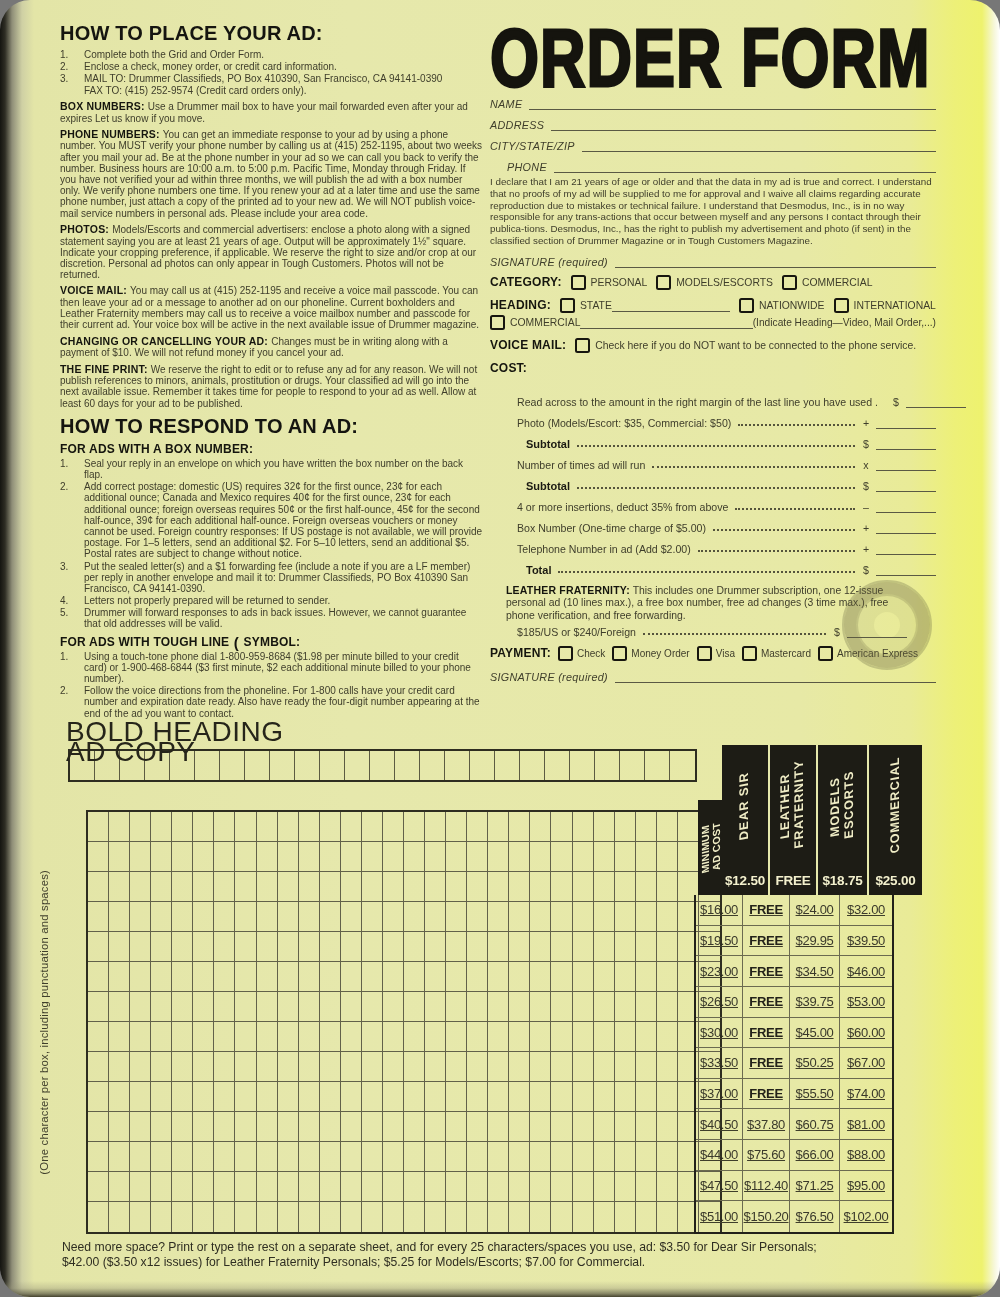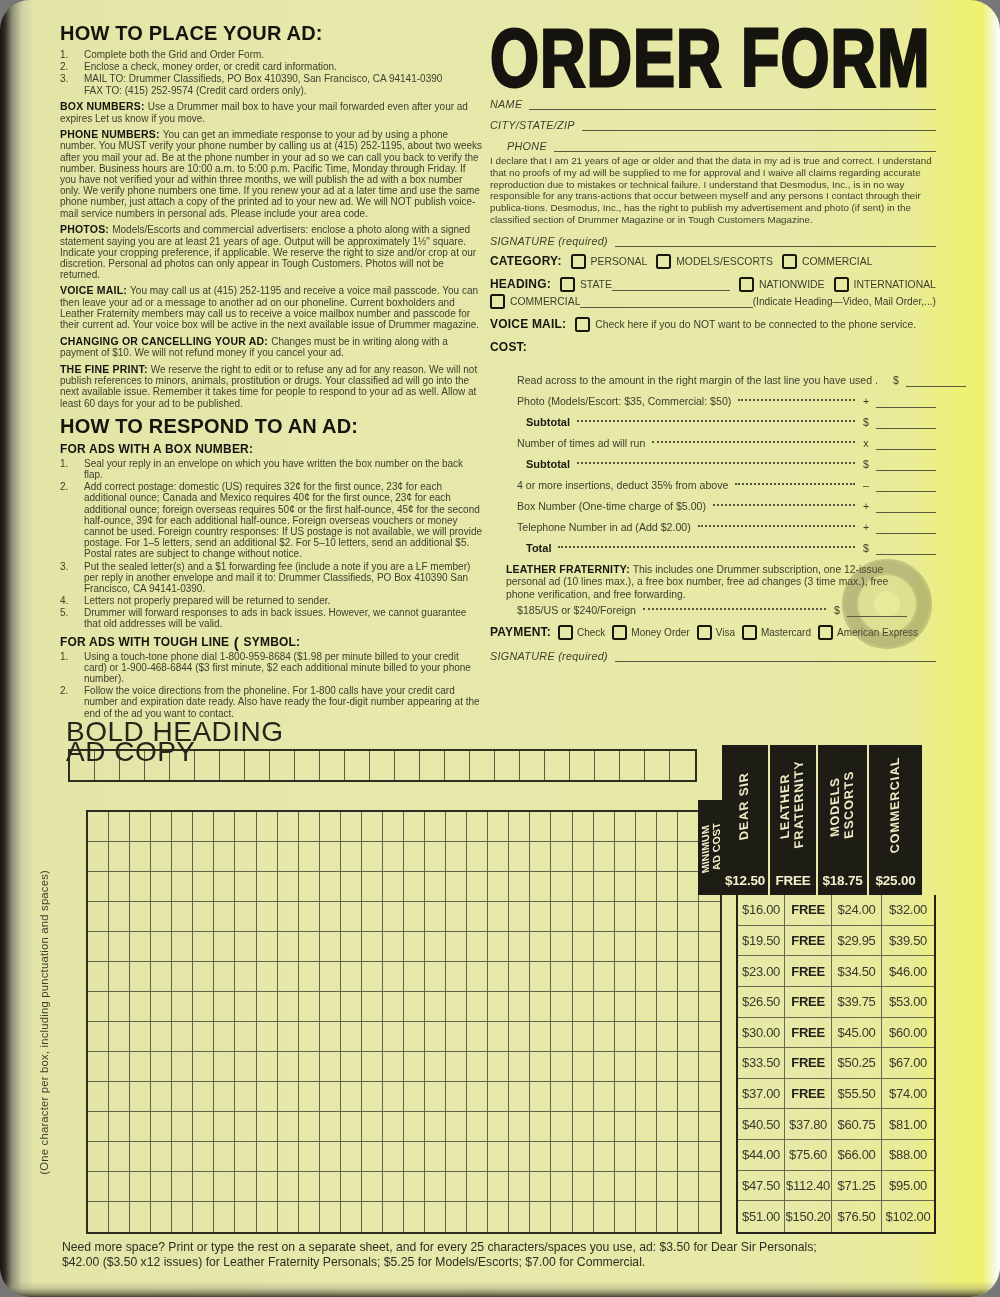--- a/index.html
+++ b/index.html
@@ -35,21 +35,21 @@
   .blank { flex:1; border-bottom:1.2px solid #5a5944; height:13px; }
   .blank.w95 { flex:none; width:95px; }
   .blank.w120 { flex:none; width:118px; }
   .declaration { font-size:9.8px; line-height:1.2; margin:0 0 7px 0; }
   .blabel { font-weight:bold; font-size:12px; color:#15150e; letter-spacing:0.2px; flex:none; }
   .opt-row { display:flex; align-items:center; margin:0 0 8px 0; font-size:10.4px; white-space:nowrap; }
   .opt-row .opts { display:flex; align-items:center; }
   .cb { flex:none; width:11px; height:11px; border:2.3px solid #17160f; border-radius:2.5px; margin:0 5px 0 9px; }
   .cb-item { display:inline-flex; align-items:center; }
   .h-note { font-size:10.2px; flex:none; }
-  .cost-row { display:flex; align-items:center; font-size:10.6px; margin-bottom:8px;padding-left:27px; }
+  .cost-row { display:flex; align-items:flex-end; font-size:10.6px; margin-bottom:8px;padding-left:27px; }
   .cl { flex:none; }
   .cl.bold { font-weight:bold; padding-left:9px; font-size:11px; color:#1b1a12; }
   .leader { flex:1; border-bottom:2px dotted #55543c; margin:0 5px 3px 7px; }
   .leader.off { border-bottom:none; }
   .csym { flex:none; width:12px; text-align:center; }
   .camount { flex:none; width:60px; border-bottom:1.2px solid #5a5944; height:12px; margin-left:4px; }
   .leather { position:relative; margin-top:2px; }
   .leather-text { font-size:10.4px; line-height:1.22; width:390px; margin:0 0 2px 16px; }
   .seal { position:absolute; right:4px; top:-4px; width:86px; height:86px; border-radius:50%;
     border:2px solid rgba(104,102,66,0.30);
@@ -78,23 +78,23 @@
   .pth { background:#1d1c15; display:flex; flex-direction:column; border-right:2px solid #e6e8ac; }
   .pth:last-child { border-right:none; }
   .vwrap { flex:1; display:flex; align-items:center; justify-content:center; overflow:hidden; }
   .vlabel { writing-mode:vertical-rl; transform:rotate(180deg) skewY(-10deg); font-weight:bold; font-size:12.5px;
     letter-spacing:1px; color:#f0edc6; line-height:1.1; white-space:pre-line; text-align:center; }
   .hprice { height:29px; display:flex; align-items:center; justify-content:center;
     font-weight:bold; font-size:13.5px; color:#f3f0cd; letter-spacing:-0.2px; }
   #pt-corner { position:absolute; left:698px; top:800px; width:26px; height:95px; background:#1d1c15;
     display:flex; align-items:center; justify-content:center; }
   #pt-corner .vlabel { font-size:10.3px; letter-spacing:0.2px; line-height:1.08; transform:rotate(180deg) skewY(-14deg); }
-  #pt-body { position:absolute; left:736px; top:895px; width:200px; height:339px; box-sizing:border-box;
+  #pt-body { position:absolute; left:694px; top:895px; width:200px; height:339px; box-sizing:border-box;
     border:2px solid #22211a; border-top:none; display:grid; grid-template-columns:48fr 48fr 51fr 53fr;
-    grid-template-rows:repeat(11,1fr); }
+    grid-template-rows:repeat(11,1fr);text-decoration:underline; }
   .ptc { border-right:1px solid #6b6a50; border-bottom:1px solid #6b6a50; display:flex; align-items:center;
     justify-content:center; font-size:13px; color:#3a392b; letter-spacing:-0.3px; }
   .ptc:nth-child(4n) { border-right:none; }
   .ptc:nth-last-child(-n+4) { border-bottom:none; }
   .ptc.free { font-weight:bold; color:#23221a; }
 
   #footer-note { position:absolute; left:62px; top:1240px; width:912px; font-size:12.2px; line-height:1.25;
     color:#2f2e22; white-space:pre-line; }
 </style>
 </head>
@@ -166,20 +166,24 @@
           <span class="txt">Follow the voice directions from the phoneline. For 1-800 calls have your credit card number and expiration date ready. Also have ready the four-digit number appearing at the end of the ad you want to contact.</span>
         </div>
       </div>
   </div>
 
   <div class="right-col">
     <div class="big-title">ORDER FORM</div>
 
     <div class="f-row">
       <span class="f-label">NAME</span>
+      <span class="blank"></span>
+    </div>
+    <div class="f-row">
+      <span class="f-label">ADDRESS</span>
       <span class="blank"></span>
     </div>
     <div class="f-row">
       <span class="f-label">CITY/STATE/ZIP</span>
       <span class="blank"></span>
     </div>
     <div class="f-row" style="margin-bottom:3px;padding-left:17px;">
       <span class="f-label">PHONE</span>
       <span class="blank"></span>
     </div>

